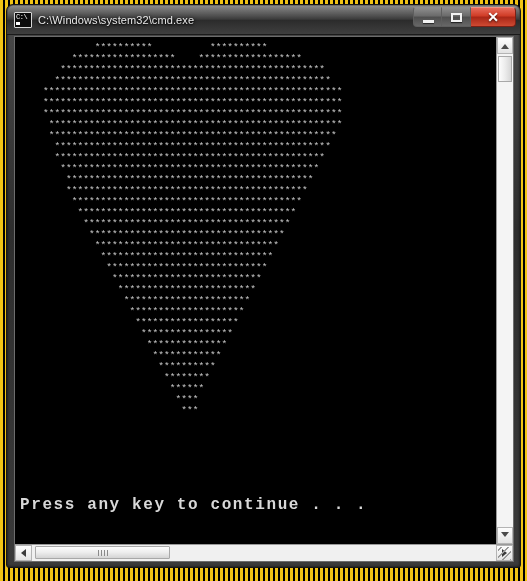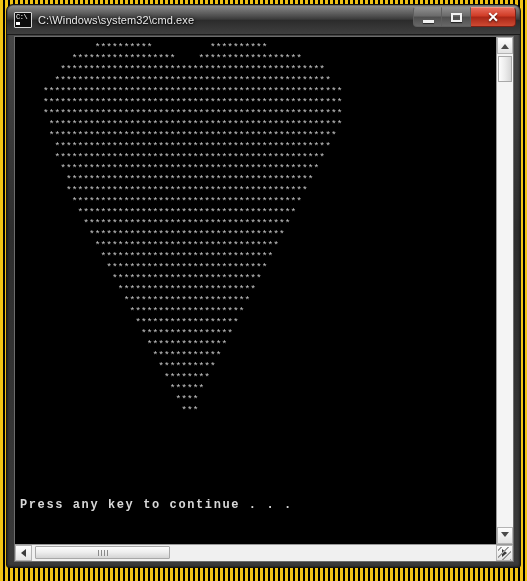--- a/index.html
+++ b/index.html
@@ -192,21 +192,21 @@
     letter-spacing: 0px;
     color: #c8c8c8;
     white-space: pre;
   }
   #prompt-line {
     position: absolute;
     left: 5px;
     bottom: 32px;
     margin: 0;
     font-family: "Liberation Mono", "DejaVu Sans Mono", monospace;
-    font-size: 12px;
+    font-size: 16px;
     line-height: 13px;
     letter-spacing: 1.6px;
     color: #d8d8d8;
     white-space: pre;
     font-weight: bold;
     text-align: right;
   }
 
   
   #vscroll {

